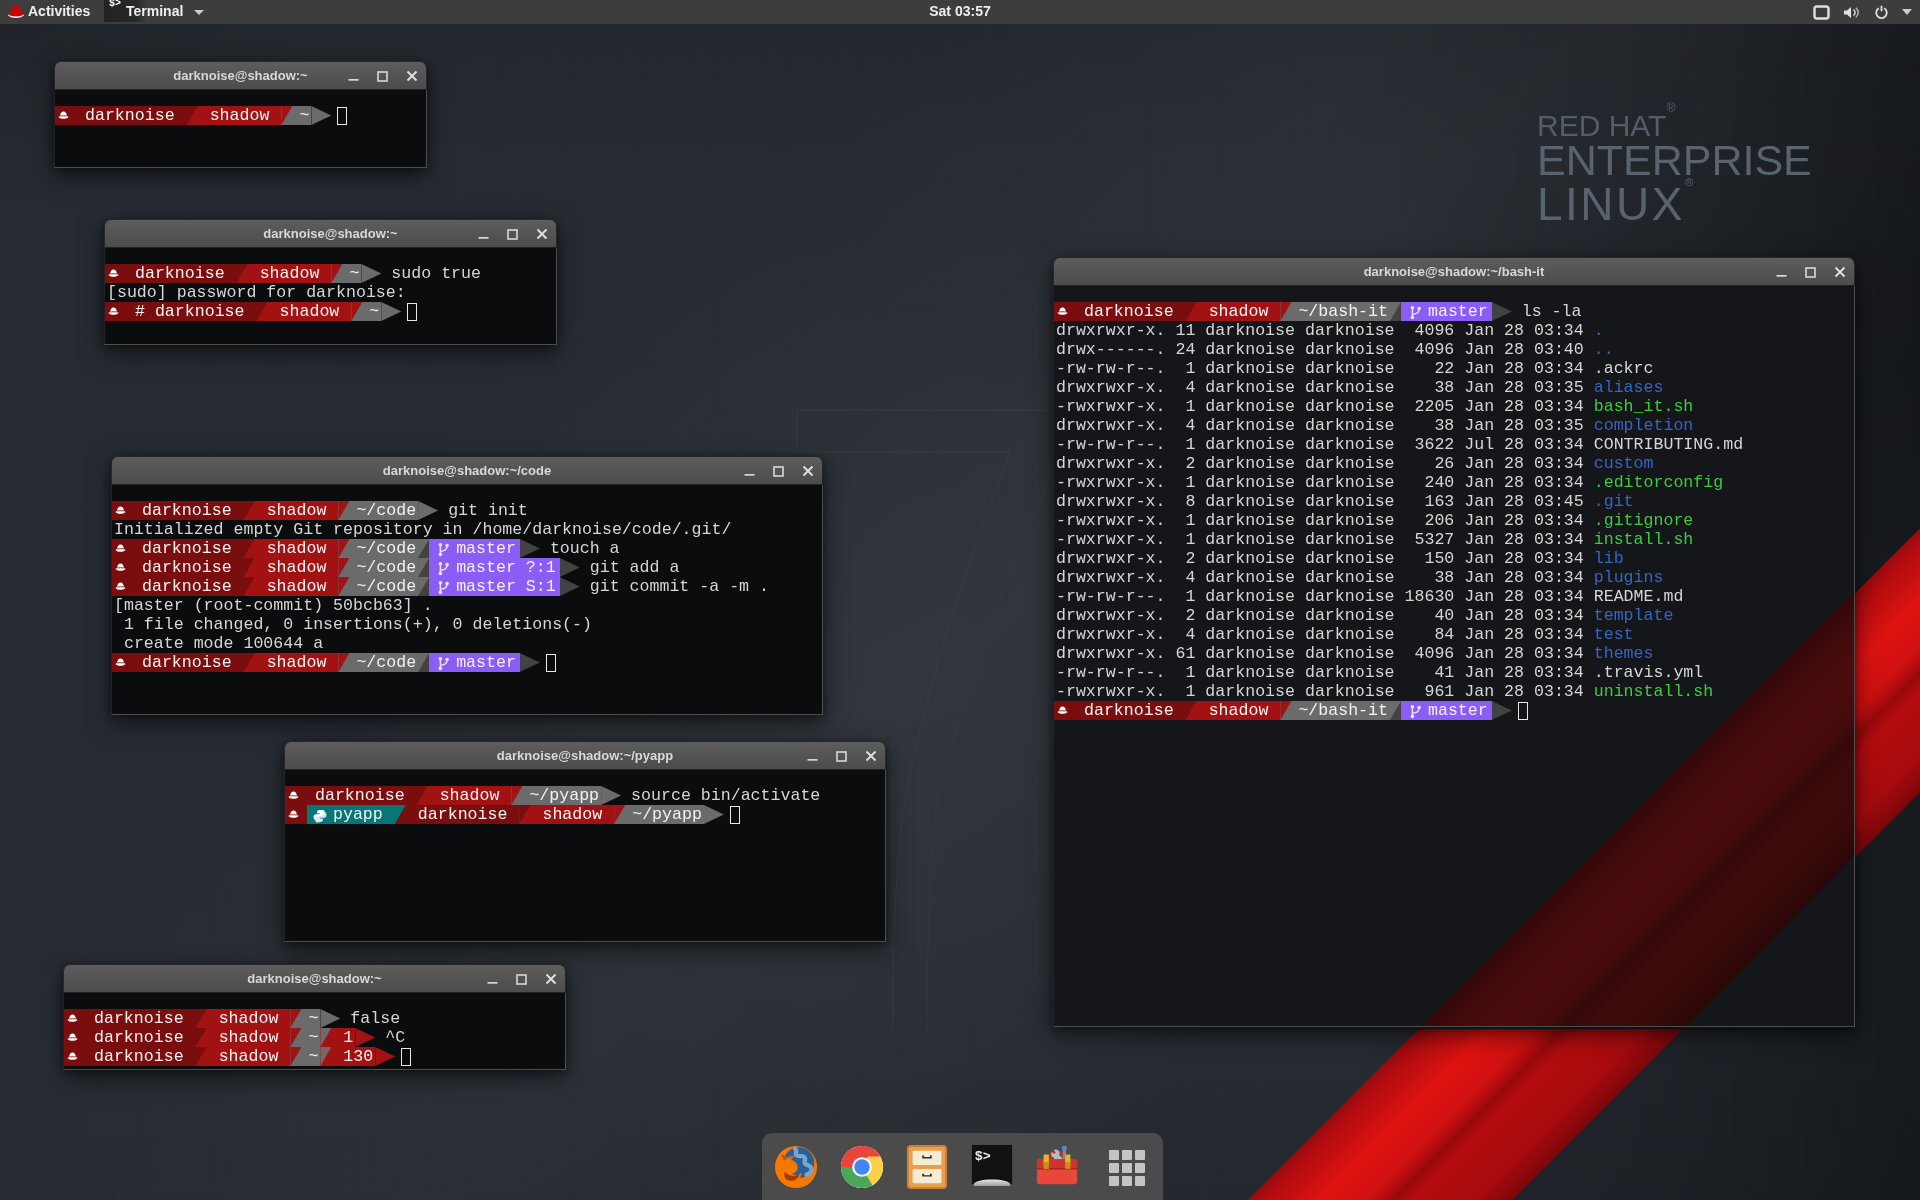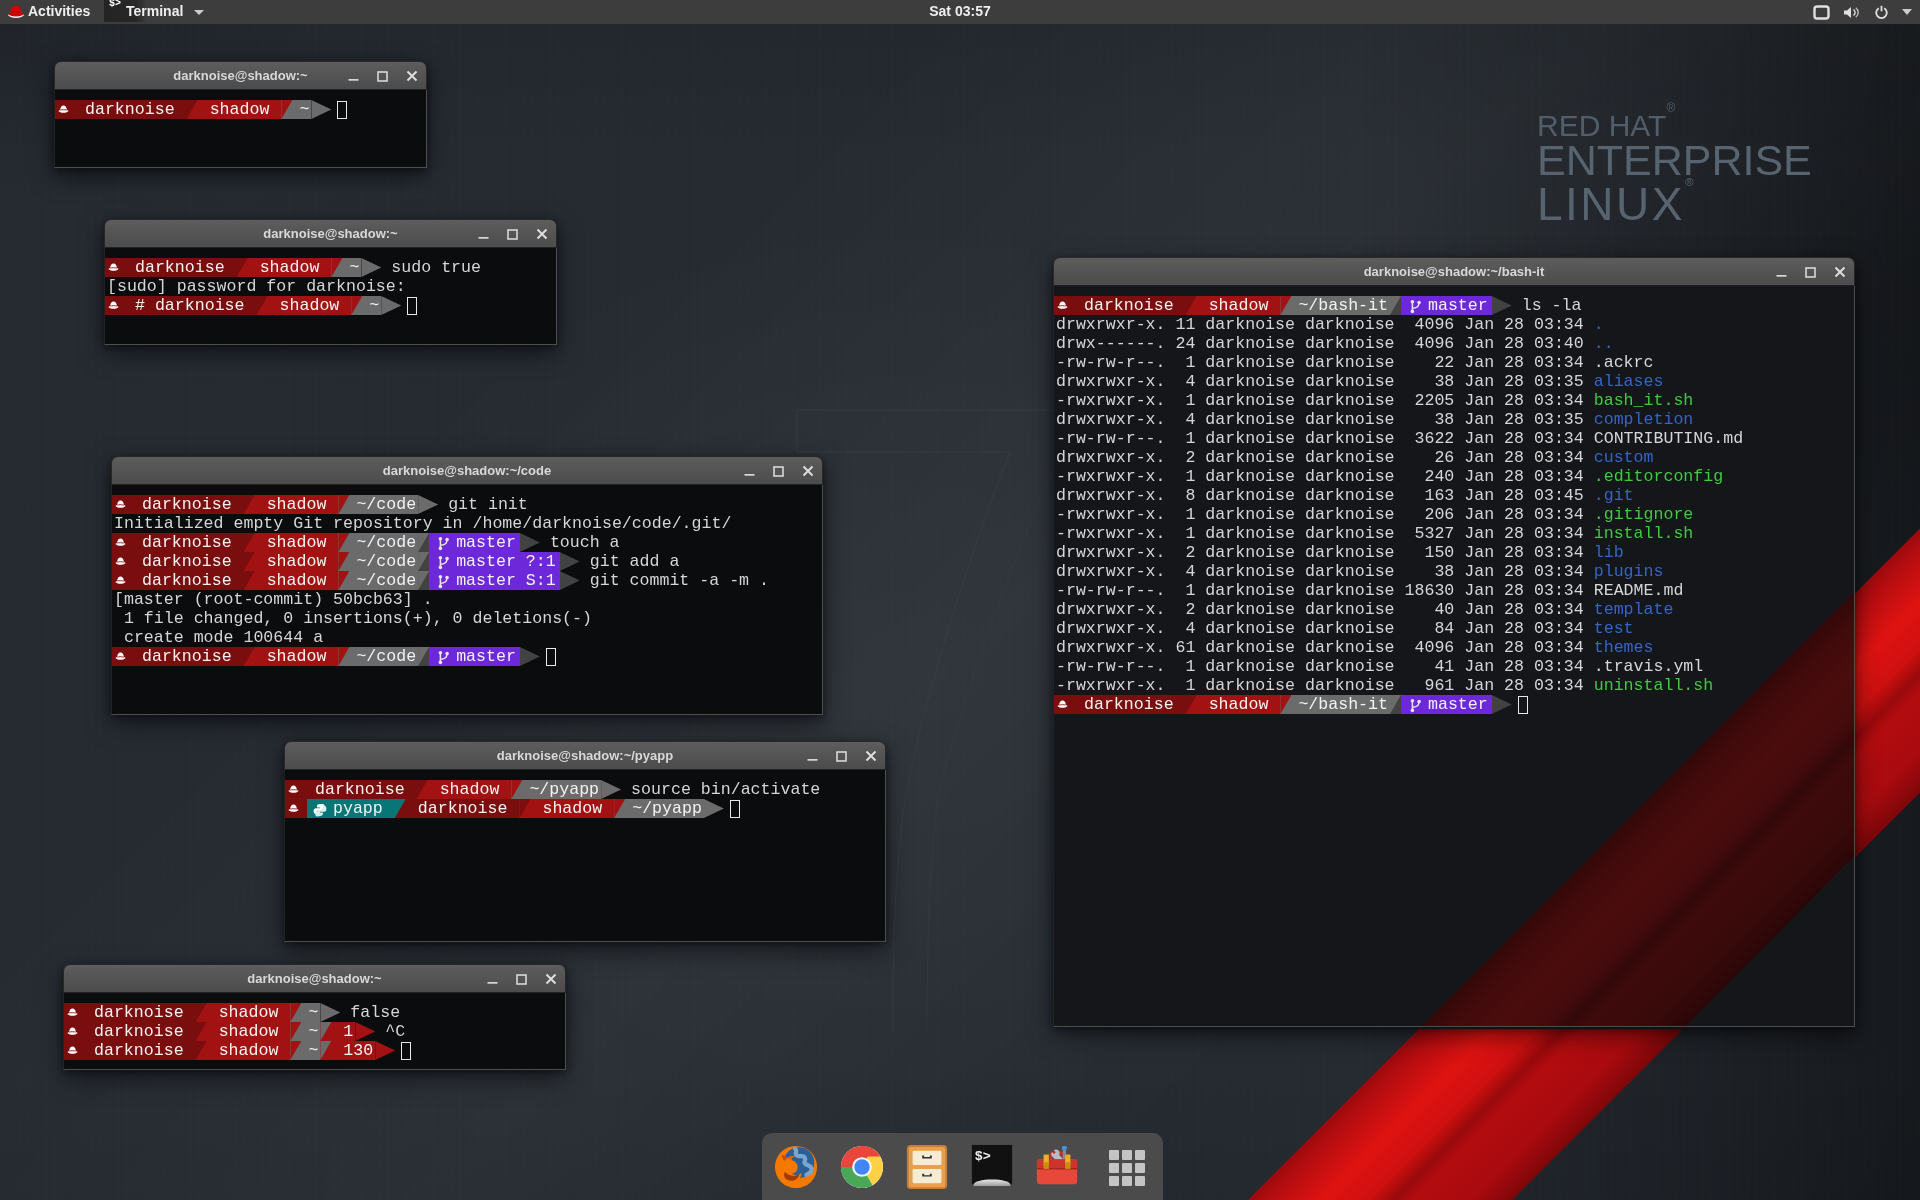--- a/index.html
+++ b/index.html
@@ -37,29 +37,29 @@
 #tb-termico span{position:absolute;left:5px;top:-1px;font:bold 10px/10px "Liberation Mono",monospace;color:#fff;letter-spacing:0px}
 #tb-term .lbl{position:absolute;left:22px;top:0;line-height:23px}
 #tb-term .dd{position:absolute;left:90px;top:10px;width:0;height:0;border-left:5px solid transparent;border-right:5px solid transparent;border-top:5.5px solid #ccc}
 #tb-clock{position:absolute;left:0;right:0;top:0;text-align:center;line-height:23px}
 #tb-right{position:absolute;right:8px;top:0;height:24px;display:flex;align-items:center;gap:13px}
 
 .win{position:absolute;border-radius:7px 7px 0 0;box-shadow:0 8px 24px rgba(0,0,0,0.55),0 2px 6px rgba(0,0,0,0.4)}
 .tb{height:29px;background:linear-gradient(#5d5d5d 0%,#555555 45%,#4c4c4c 100%);border:1px solid #282828;border-bottom:1px solid #222;border-radius:7px 7px 0 0;position:relative;text-align:center;color:#d8d8d8;font-size:13px;font-weight:bold;line-height:28px}
 .tb .bts{position:absolute;right:0;top:0;height:28px;display:flex;align-items:center}
 .tb .bt{width:29px;height:28px;display:flex;align-items:center;justify-content:center}
-.body{position:relative;background:#0b0c0e;border:1px solid #4e4e4e;border-top:none;border-left:1px solid #202227;overflow:hidden;padding-top:10px}
+.body{position:relative;background:#0b0c0e;border:1px solid #4e4e4e;border-top:none;border-left:1px solid #202227;overflow:hidden;padding-top:16px}
 .row{height:19px;display:flex;white-space:pre;font-family:"Liberation Mono",monospace;font-size:16.6px;line-height:19px;color:#d6d6d6}
 .sg{height:19px;color:#f2f2f2}
 .ic{width:22px;background:#7a0e0e;position:relative}
 .ic svg{position:absolute;left:2px;top:3px}
 .r1{background:#7a0e0e;padding:0 12px 0 8px}
 .r2{background:#a31212;padding:0 12px}
 .gy{background:#6b6b6b;padding:0 2px 0 7px}
-.gt{background:#6d28d9;padding:0 4px 0 8px;display:flex;align-items:center}
+.gt{background:#8b5cf6;padding:0 4px 0 8px;display:flex;align-items:center}
 .gt svg{margin:0 6px 0 0}
 .xc{background:#a31212;padding:0 2px 0 12px}
 .tl{background:#087577;padding:0 12px 0 4px;display:flex;align-items:center}
 .tl svg{margin:0 6px 0 2px;margin-top:3px}
 .sl{width:11px;position:relative;background:var(--b)}
 .sl:before{content:"";position:absolute;inset:0;background:var(--a);clip-path:polygon(0 0,100% 0,0 100%)}
 .pt{width:20px;position:relative}
 .pt:before{content:"";position:absolute;inset:0;background:var(--a);clip-path:polygon(0 0,100% 50%,0 100%)}
 .cur{width:10px;height:18px;border:1.5px solid #e8e8e8;margin-left:6px;margin-top:0.5px;flex:none}
 .cmd{margin-left:10px}
@@ -389,21 +389,21 @@
             <circle cx="3.4" cy="2.7" r="1.8" fill="#e6e6e6"></circle>
             <circle cx="3.4" cy="12.4" r="1.8" fill="#e6e6e6"></circle>
             <circle cx="10.1" cy="3.6" r="1.8" fill="#e6e6e6"></circle>
           </svg><span>master</span></span><span class="pt" style="--a:#424242"></span><span class="cmd">ls -la</span></div>
   <div class="row"><span class="out">drwxrwxr-x. 11 darknoise darknoise  4096 Jan 28 03:34 <span class="b">.</span></span></div>
   <div class="row"><span class="out">drwx------. 24 darknoise darknoise  4096 Jan 28 03:40 <span class="b">..</span></span></div>
   <div class="row"><span class="out">-rw-rw-r--.  1 darknoise darknoise    22 Jan 28 03:34 .ackrc</span></div>
   <div class="row"><span class="out">drwxrwxr-x.  4 darknoise darknoise    38 Jan 28 03:35 <span class="b">aliases</span></span></div>
   <div class="row"><span class="out">-rwxrwxr-x.  1 darknoise darknoise  2205 Jan 28 03:34 <span class="g">bash_it.sh</span></span></div>
   <div class="row"><span class="out">drwxrwxr-x.  4 darknoise darknoise    38 Jan 28 03:35 <span class="b">completion</span></span></div>
-  <div class="row"><span class="out">-rw-rw-r--.  1 darknoise darknoise  3622 Jan 28 03:34 CONTRIBUTING.md</span></div>
+  <div class="row"><span class="out">-rw-rw-r--.  1 darknoise darknoise  3622 Jul 28 03:34 CONTRIBUTING.md</span></div>
   <div class="row"><span class="out">drwxrwxr-x.  2 darknoise darknoise    26 Jan 28 03:34 <span class="b">custom</span></span></div>
   <div class="row"><span class="out">-rwxrwxr-x.  1 darknoise darknoise   240 Jan 28 03:34 <span class="g">.editorconfig</span></span></div>
   <div class="row"><span class="out">drwxrwxr-x.  8 darknoise darknoise   163 Jan 28 03:45 <span class="b">.git</span></span></div>
   <div class="row"><span class="out">-rwxrwxr-x.  1 darknoise darknoise   206 Jan 28 03:34 <span class="g">.gitignore</span></span></div>
   <div class="row"><span class="out">-rwxrwxr-x.  1 darknoise darknoise  5327 Jan 28 03:34 <span class="g">install.sh</span></span></div>
   <div class="row"><span class="out">drwxrwxr-x.  2 darknoise darknoise   150 Jan 28 03:34 <span class="b">lib</span></span></div>
   <div class="row"><span class="out">drwxrwxr-x.  4 darknoise darknoise    38 Jan 28 03:34 <span class="b">plugins</span></span></div>
   <div class="row"><span class="out">-rw-rw-r--.  1 darknoise darknoise 18630 Jan 28 03:34 README.md</span></div>
   <div class="row"><span class="out">drwxrwxr-x.  2 darknoise darknoise    40 Jan 28 03:34 <span class="b">template</span></span></div>
   <div class="row"><span class="out">drwxrwxr-x.  4 darknoise darknoise    84 Jan 28 03:34 <span class="b">test</span></span></div>

